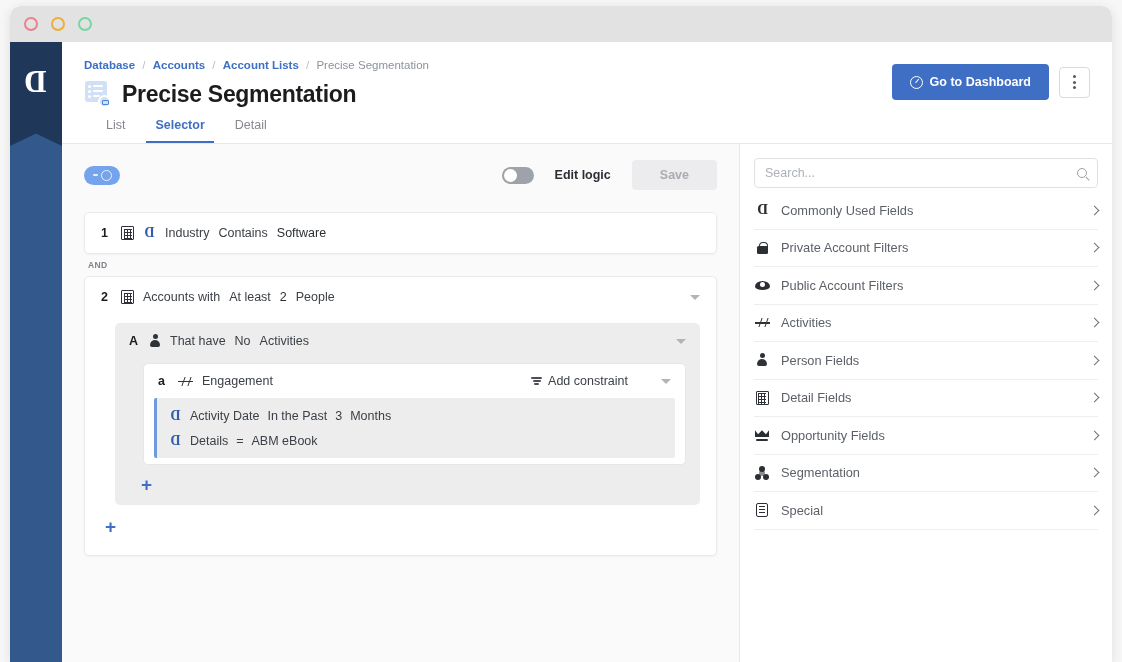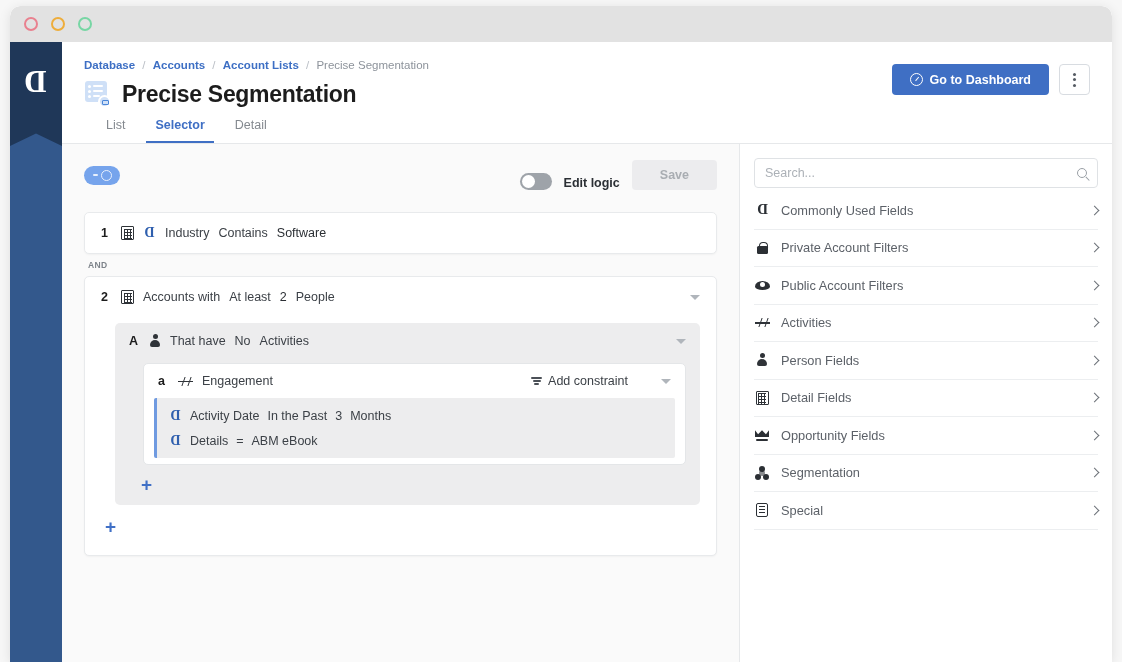--- a/index.html
+++ b/index.html
@@ -93,21 +93,21 @@
   }
   .title-icon .badge::after {
     content: ""; position: absolute; left: 2px; top: 3px; width: 5px; height: 3px;
     border: 1px solid #4a86d8; border-radius: 1px;
   }
   .page-title { font-size: 23px; font-weight: 700; color: #1c1c1c; letter-spacing: -0.3px; }
 
   .header-actions { position: absolute; right: 22px; top: 22px; display: flex; align-items: center; gap: 10px; }
   .btn-primary {
     background: #3f6fc4; color: #fff; border: none; border-radius: 4px;
-    height: 31px; padding: 0 18px; font-size: 12.5px; font-weight: 700;
+    height: 36px; padding: 0 18px; font-size: 12.5px; font-weight: 700;
     display: flex; align-items: center; gap: 7px; cursor: pointer;
     font-family: "Liberation Sans", sans-serif;
   }
   .gauge-ico { width: 13px; height: 13px; border: 1.6px solid #fff; border-radius: 50%; position: relative; }
   .gauge-ico::after { content:""; position:absolute; left:4.5px; top:1.5px; width:1.4px; height:5px; background:#fff; transform: rotate(40deg); transform-origin: bottom; }
   .btn-kebab {
     width: 31px; height: 31px; border: 1px solid #d8dce1; border-radius: 4px; background: #fff;
     display: flex; flex-direction: column; align-items: center; justify-content: center; gap: 2.5px; cursor: pointer;
   }
   .btn-kebab i { width: 3px; height: 3px; border-radius: 50%; background: #555b63; display: block; }
@@ -132,21 +132,21 @@
   .pill-badge {
     width: 36px; height: 19px; border-radius: 10px; background: #76a4ec;
     display: flex; align-items: center; justify-content: center; gap: 3px; cursor: pointer;
   }
   .pill-badge .dash { width: 5px; height: 1.6px; background: #e8f0fd; border-radius: 1px; }
   .pill-badge .circ {
     width: 11px; height: 11px; border-radius: 50%;
     border: 1.6px solid #e8f0fd; position: relative;
   }
   .pill-badge .circ::after { content:""; position:absolute; left: 3.2px; top: 1.2px; width: 1.4px; height: 6px; background: #76a4ec; transform: rotate(35deg); }
-  .toolbar-right { margin-left: auto; display: flex; align-items: flex-end; gap: 12px; }
+  .toolbar-right { margin-left: auto; display: flex; align-items: center; gap: 21px; }
   .switch { width: 32px; height: 17px; border-radius: 9px; background: #9ea3a9; position: relative; cursor: pointer; }
   .switch .knob { position: absolute; top: 2px; left: 2px; width: 13px; height: 13px; border-radius: 50%; background: #fff; }
   .switch-label { font-size: 12.5px; color: #2b2f34; font-weight: 700; }
   .btn-save {
     background: #ececee; color: #a9adb2; border: none; border-radius: 4px;
     height: 30px; padding: 0 28px; font-size: 12.5px; font-weight: 700; cursor: default;
     font-family: "Liberation Sans", sans-serif;
   }
 
   

